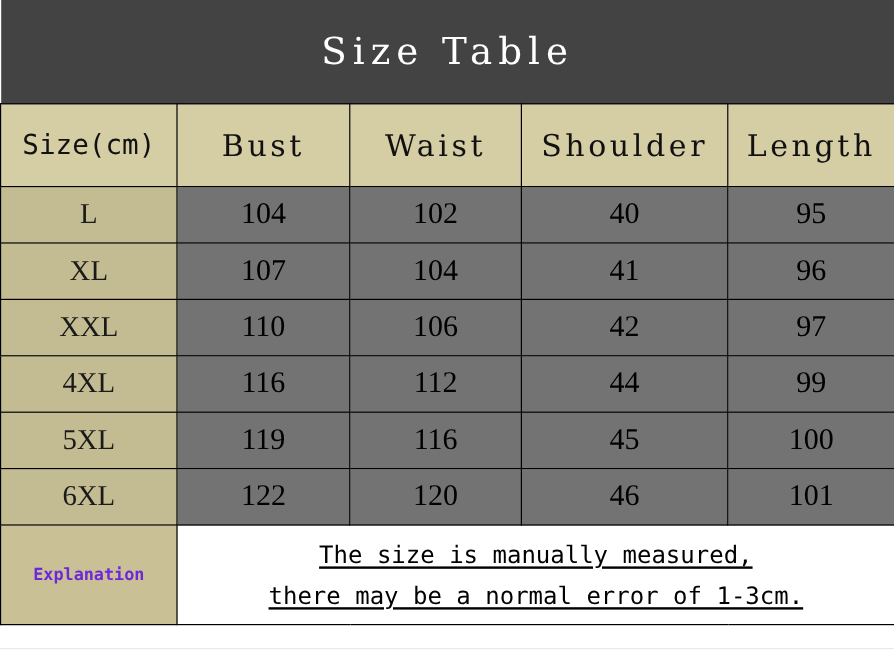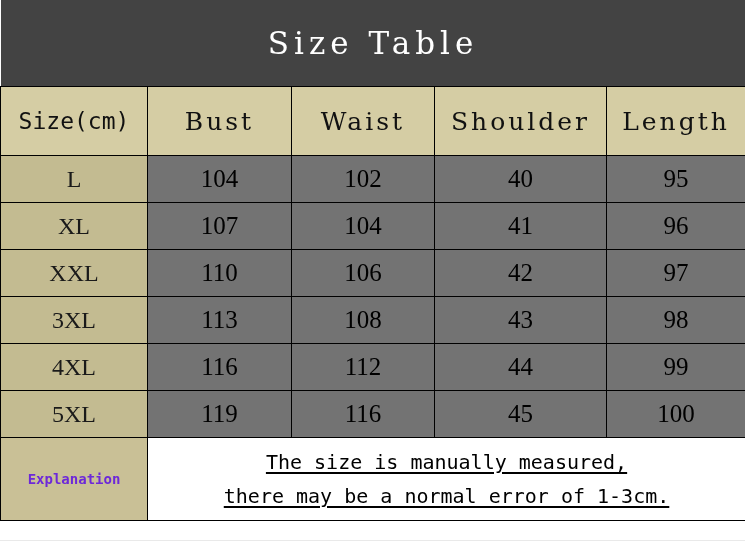--- a/index.html
+++ b/index.html
@@ -177,44 +177,44 @@
       </tr>
 
       <tr class="data-row">
         <td class="size-cell">XXL</td>
         <td>110</td>
         <td>106</td>
         <td>42</td>
         <td>97</td>
       </tr>
 
-      <tr class="data-row">
-        <td class="size-cell">3XL</td>
-        <td>113</td>
-        <td>108</td>
-        <td>43</td>
-        <td>98</td>
-      </tr>
 
       <tr class="data-row">
         <td class="size-cell">4XL</td>
         <td>116</td>
         <td>112</td>
         <td>44</td>
         <td>99</td>
       </tr>
 
       <tr class="data-row">
         <td class="size-cell">5XL</td>
         <td>119</td>
         <td>116</td>
         <td>45</td>
         <td>100</td>
       </tr>
 
+      <tr class="data-row">
+        <td class="size-cell">6XL</td>
+        <td>122</td>
+        <td>120</td>
+        <td>46</td>
+        <td>101</td>
+      </tr>
 
       <tr class="explain-row">
         <td class="explain-label">Explanation</td>
         <td class="explain-body" colspan="4">
           <span class="explain-line line1">The size is manually measured,</span>
           <span class="explain-line line2">there may be a normal error of 1-3cm.</span>
         </td>
       </tr>
 
     </tbody>

